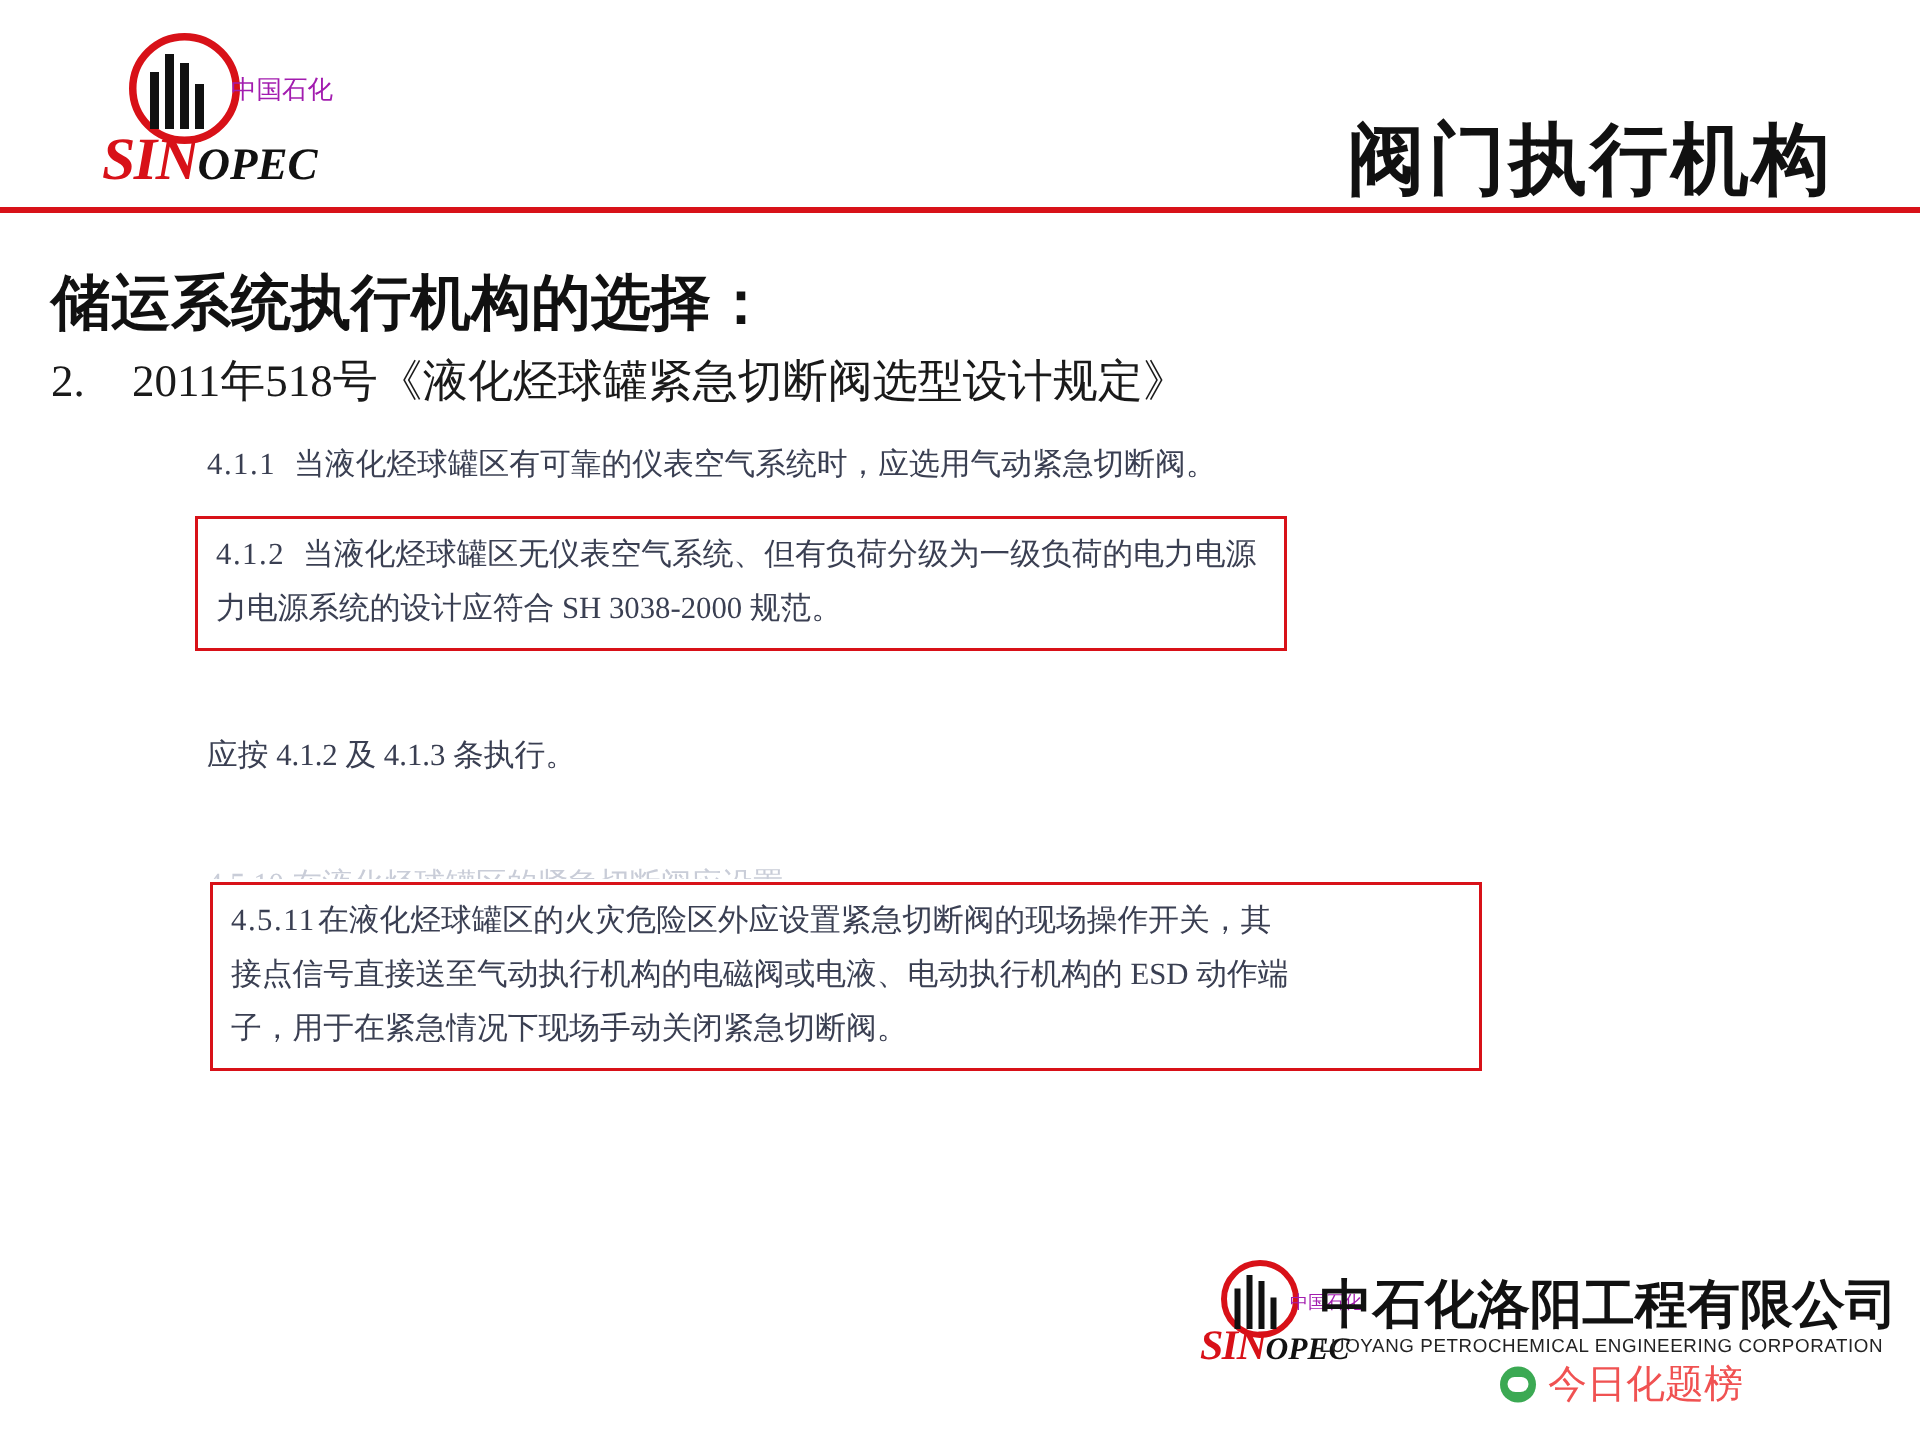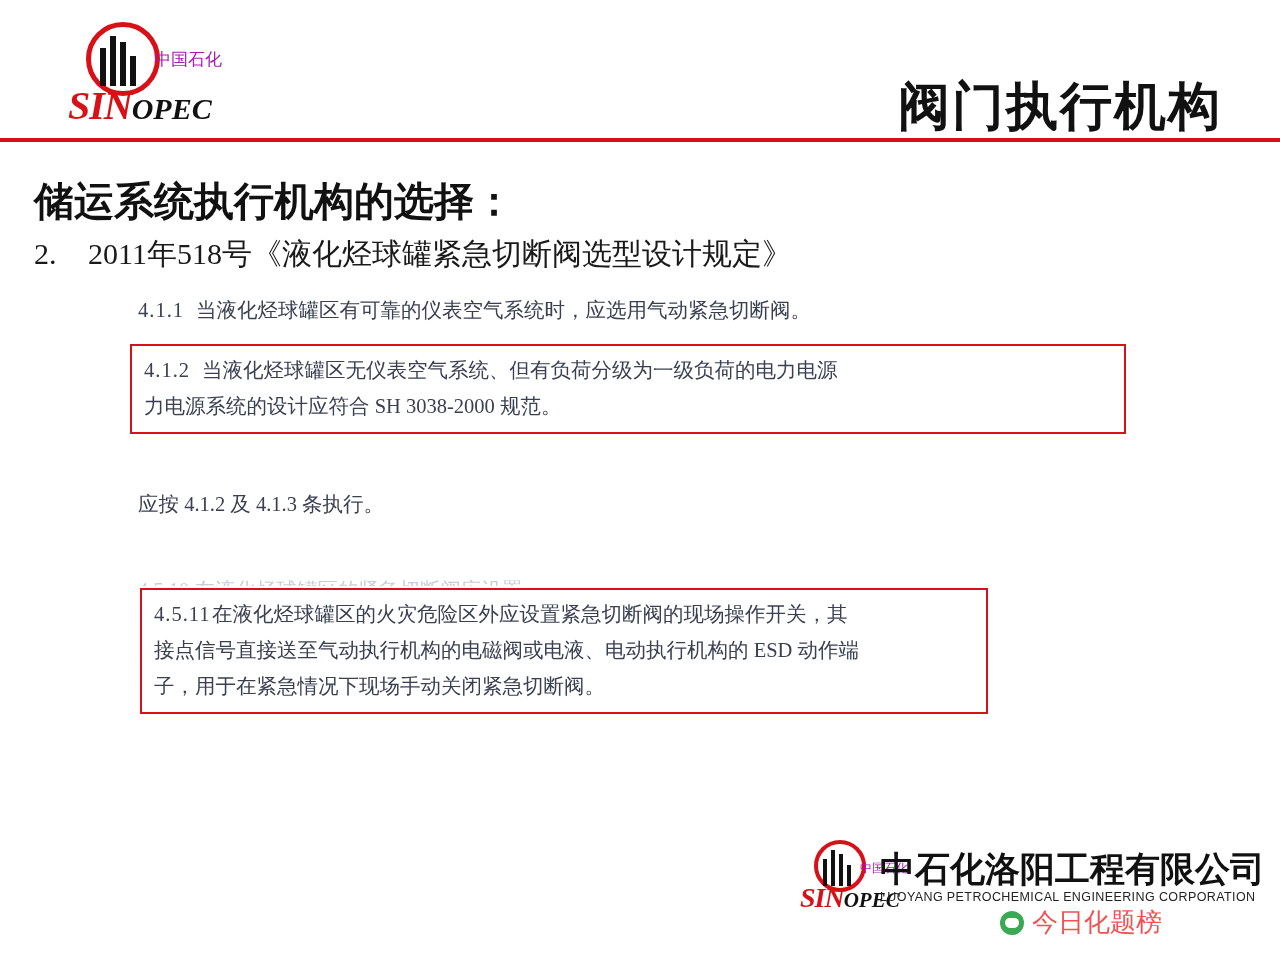--- a/index.html
+++ b/index.html
@@ -142,21 +142,21 @@
 
   .boxed {
     border: 2px solid #d81118;
     box-sizing: border-box;
     padding: 6px 12px 8px 12px;
   }
   .box-a {
     position: absolute;
     left: 0px;
     top: 52px;
-    width: 996px;
+    width: 728px;
   }
   .box-b {
     position: absolute;
     left: 10px;
     top: 296px;
     width: 848px;
   }
   .c411 {
     position: absolute;
     left: 8px;

